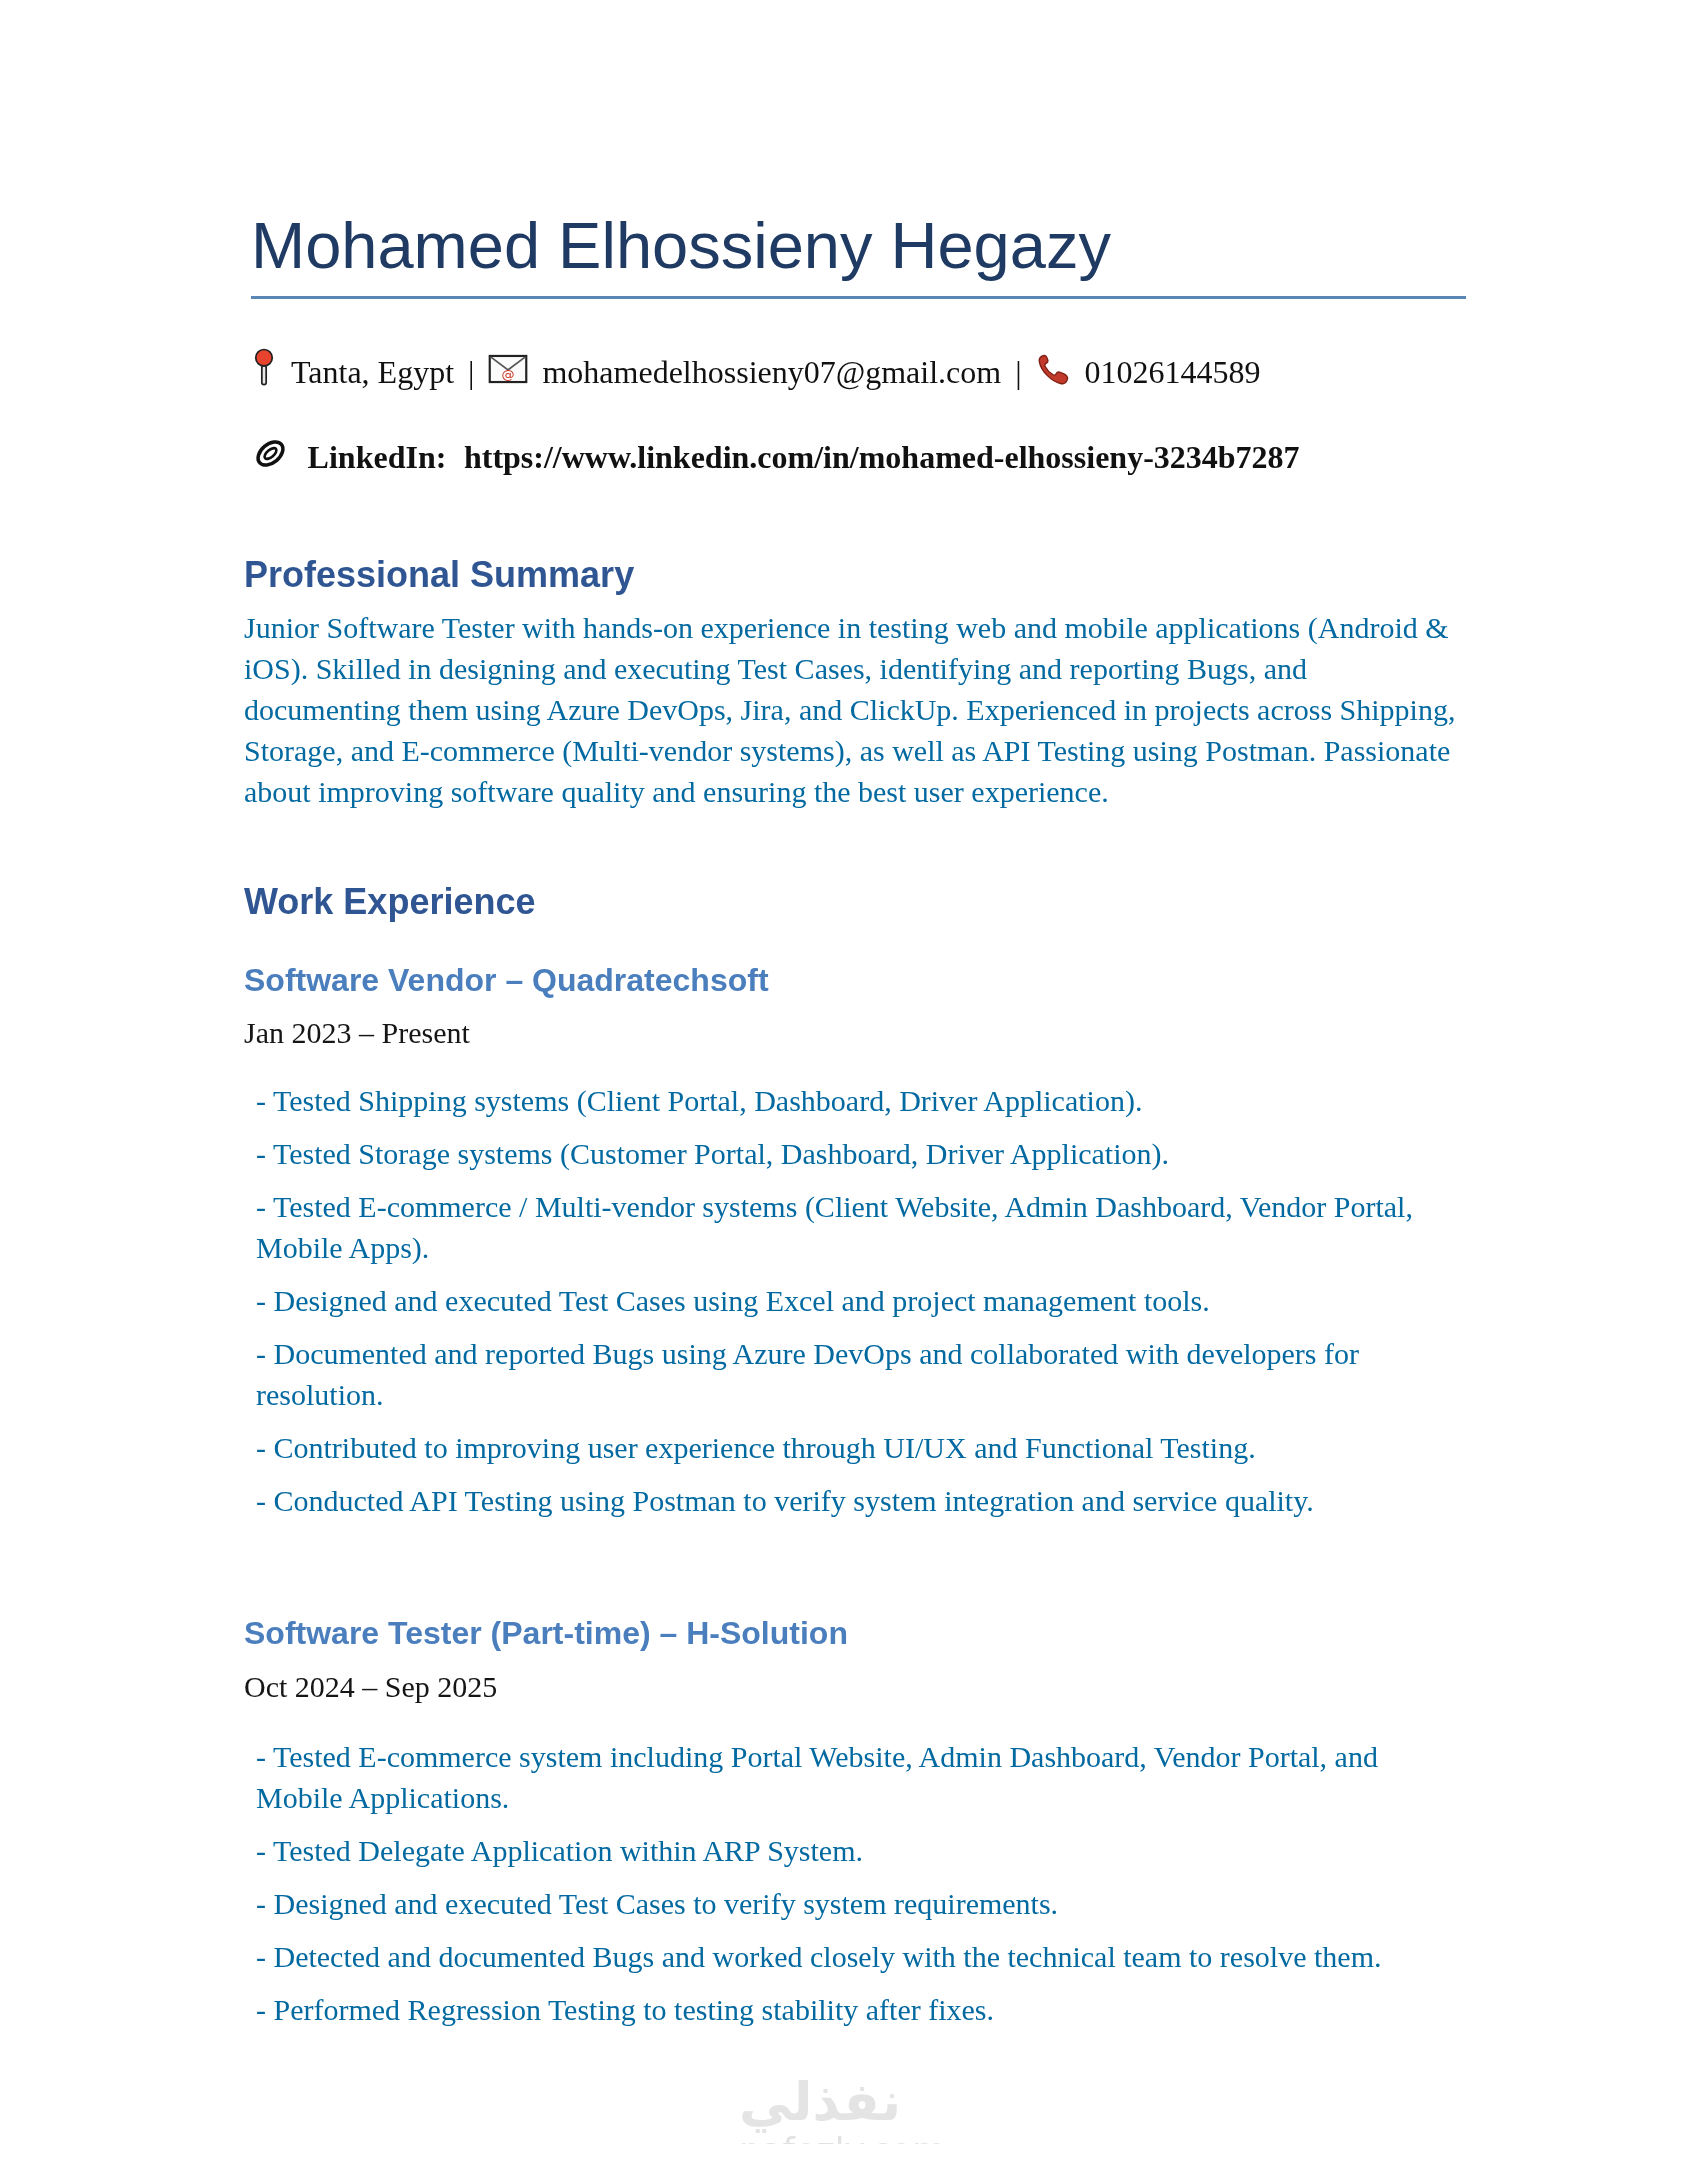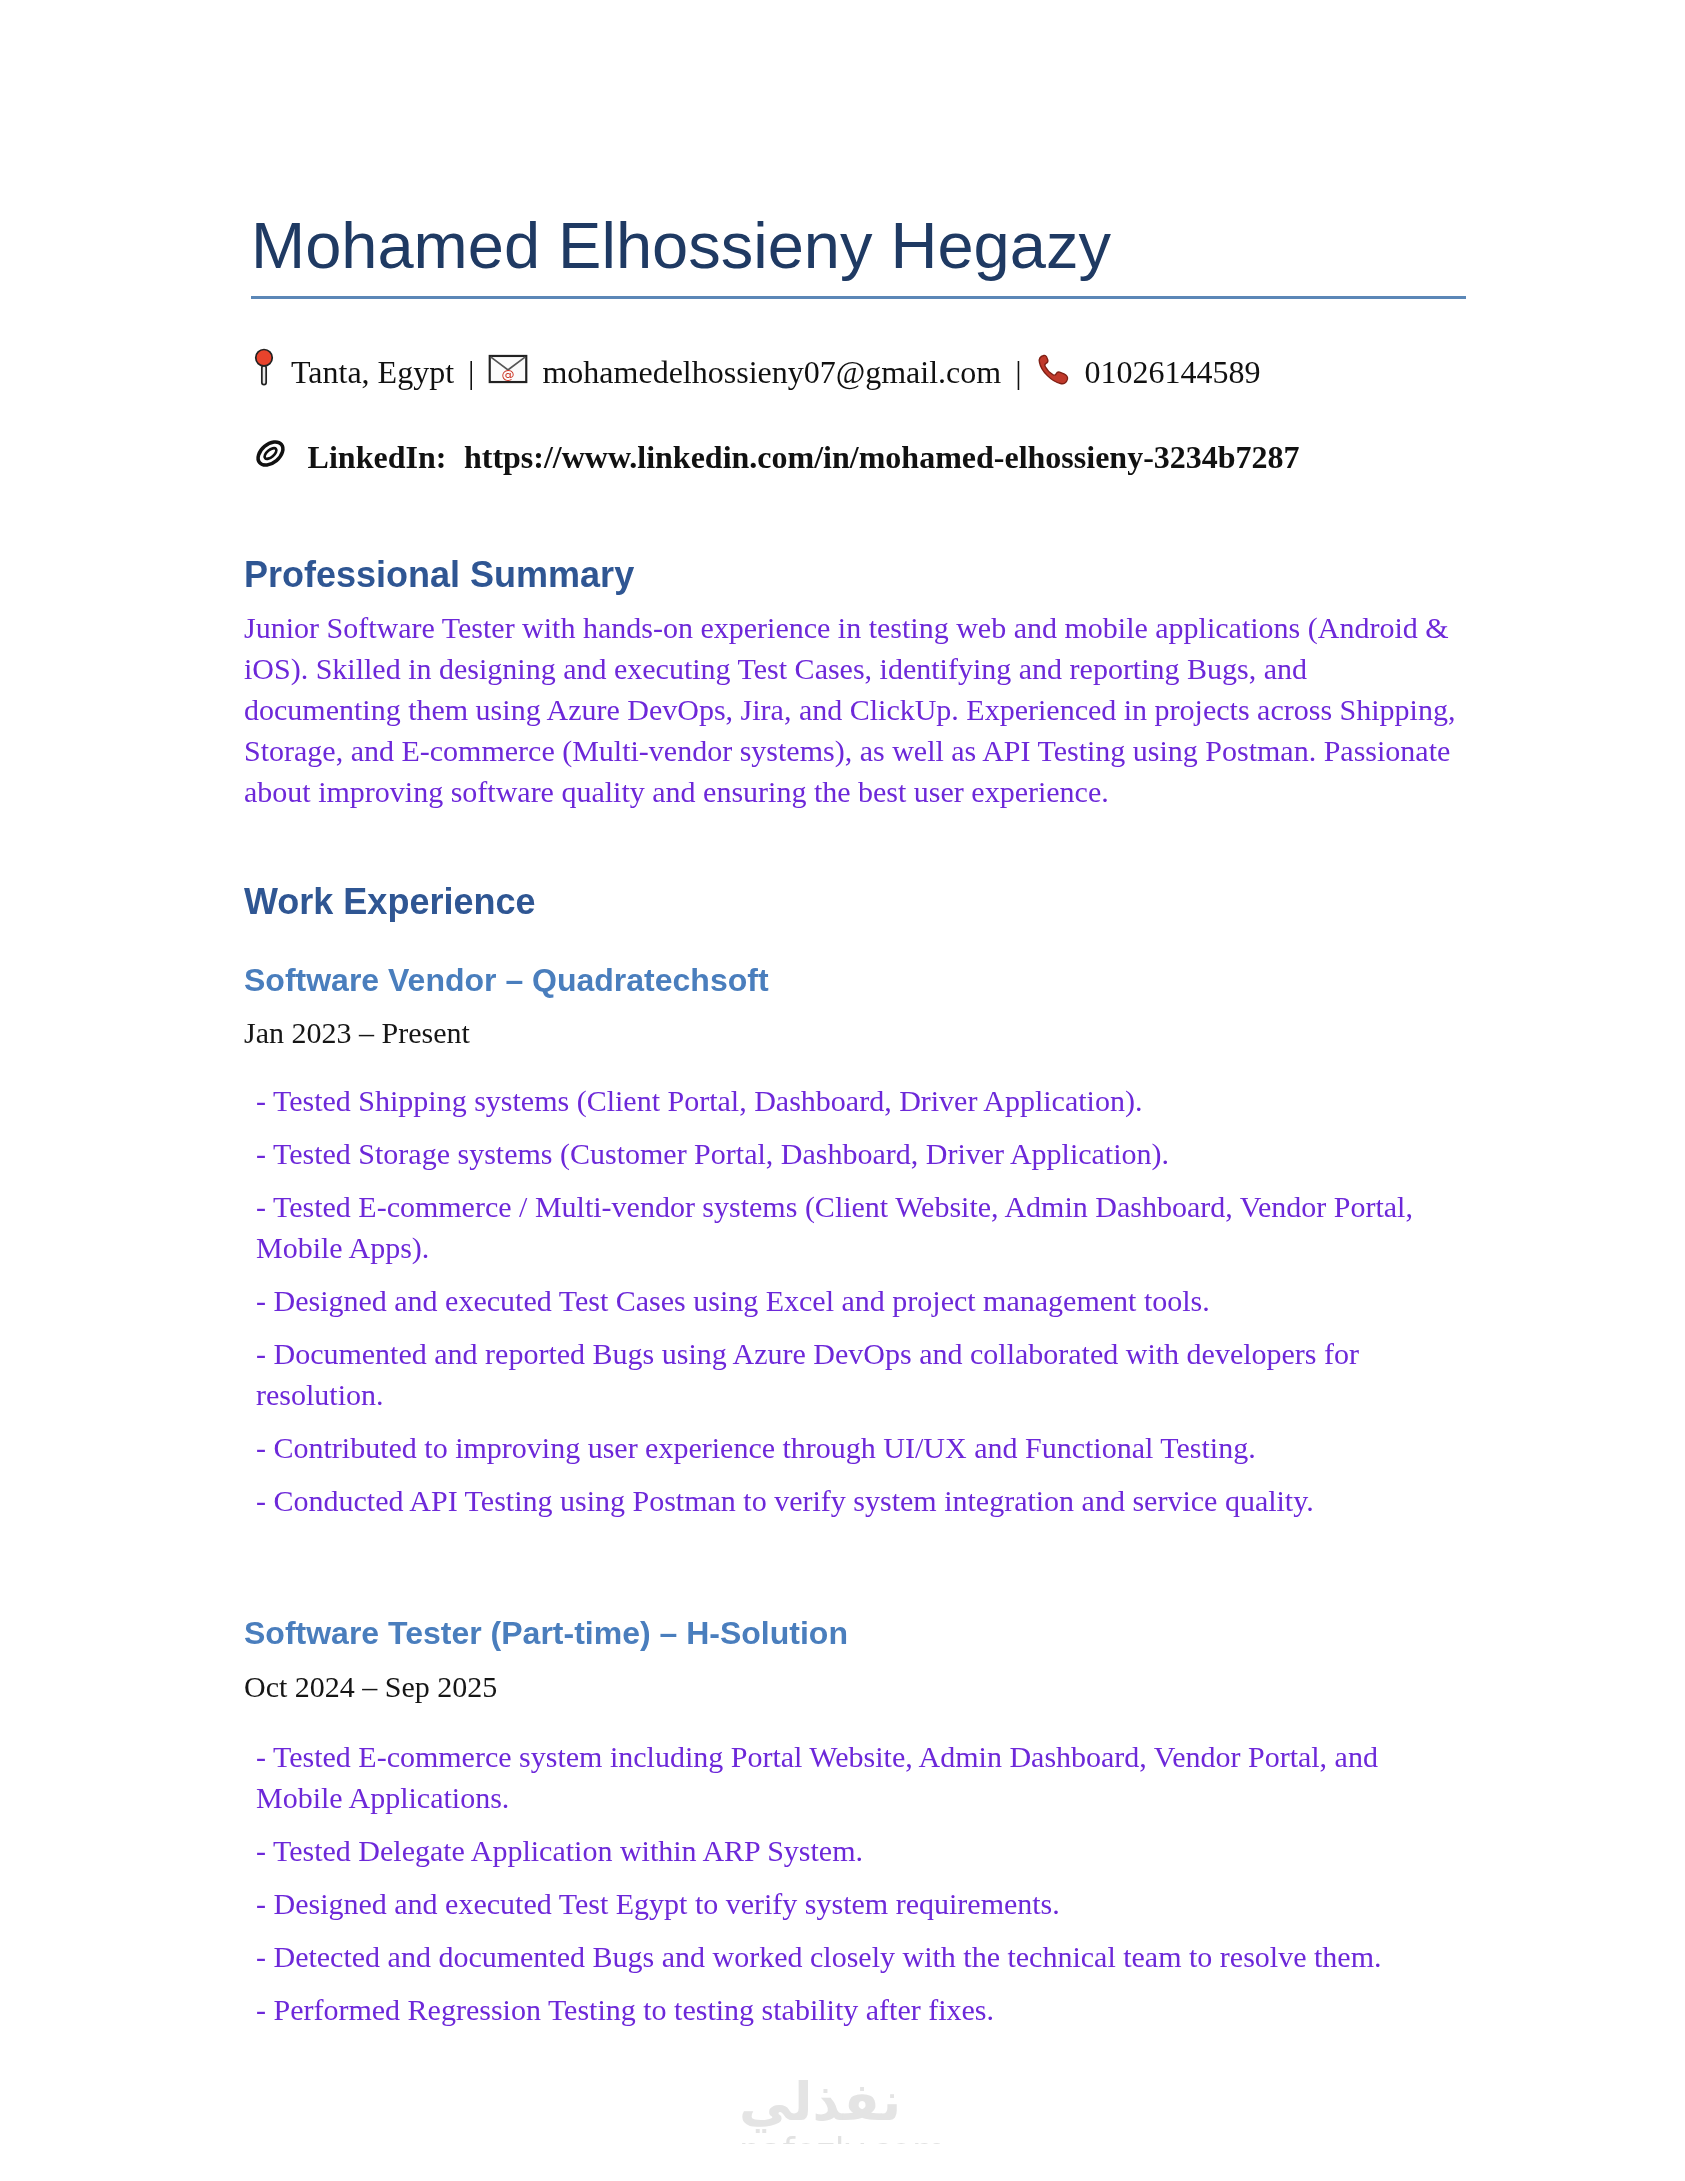--- a/index.html
+++ b/index.html
@@ -49,21 +49,21 @@
     line-height: 39px;
     color: #2f5693;
     margin: 0;
   }
   .summary-heading { margin-top: 75px; }
   .work-heading { margin-top: 70px; }
   .body-text {
     font-size: 30px;
     line-height: 41px;
     width: 1222px;
-    color: #6d28d9;
+    color: #0369a1;
   }
   .summary-text { margin-top: 12.3px; }
   .job-title {
     font-family: "Liberation Sans", sans-serif;
     font-weight: 700;
     font-size: 32px;
     line-height: 35px;
     color: #4a7ebd;
     margin: 0;
   }
@@ -163,21 +163,21 @@
       <div class="bullet">- Documented and reported Bugs using Azure DevOps and collaborated with developers for resolution.</div>
       <div class="bullet">- Contributed to improving user experience through UI/UX and Functional Testing.</div>
       <div class="bullet">- Conducted API Testing using Postman to verify system integration and service quality.</div>
     </div>
 
     <h3 class="job-title second">Software Tester (Part-time) – H-Solution</h3>
     <div class="job-dates">Oct 2024 – Sep 2025</div>
     <div class="body-text bullets second">
       <div class="bullet">- Tested E-commerce system including Portal Website, Admin Dashboard, Vendor Portal, and Mobile Applications.</div>
       <div class="bullet">- Tested Delegate Application within ARP System.</div>
-      <div class="bullet">- Designed and executed Test Egypt to verify system requirements.</div>
+      <div class="bullet">- Designed and executed Test Cases to verify system requirements.</div>
       <div class="bullet">- Detected and documented Bugs and worked closely with the technical team to resolve them.</div>
       <div class="bullet">- Performed Regression Testing to testing stability after fixes.</div>
     </div>
 
   </div>
 
   <div class="watermark">
     <div class="watermark-arabic">نفذلي</div>
     <div class="watermark-domain">nafezly.com</div>
   </div>

